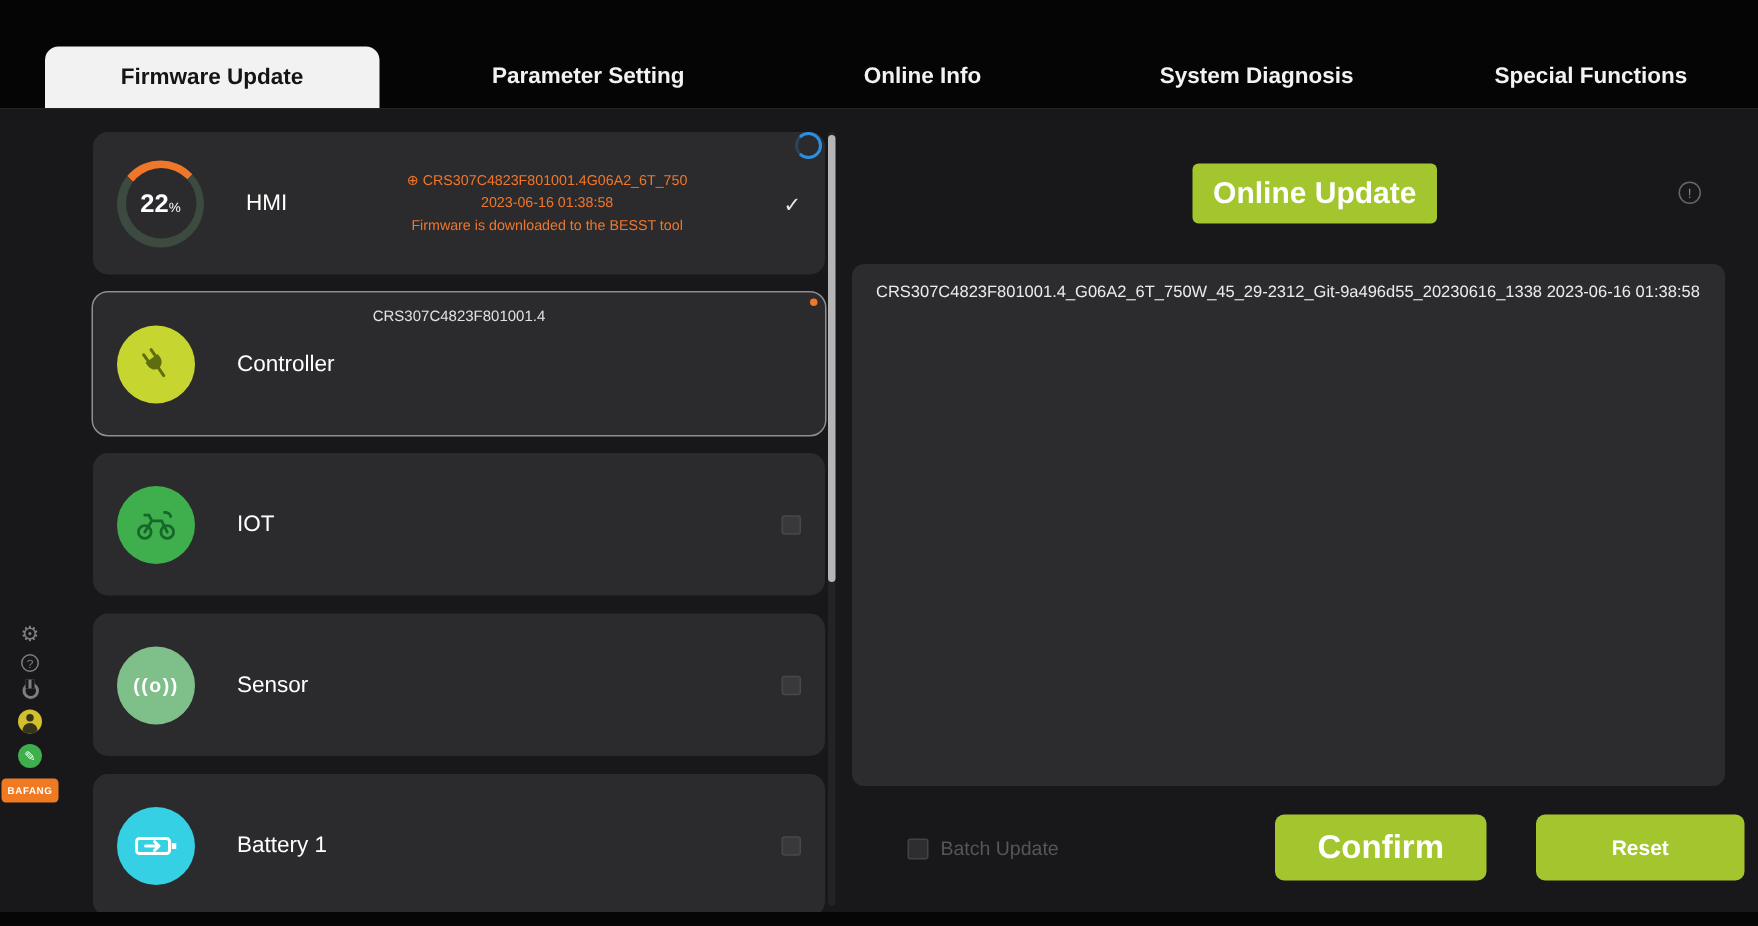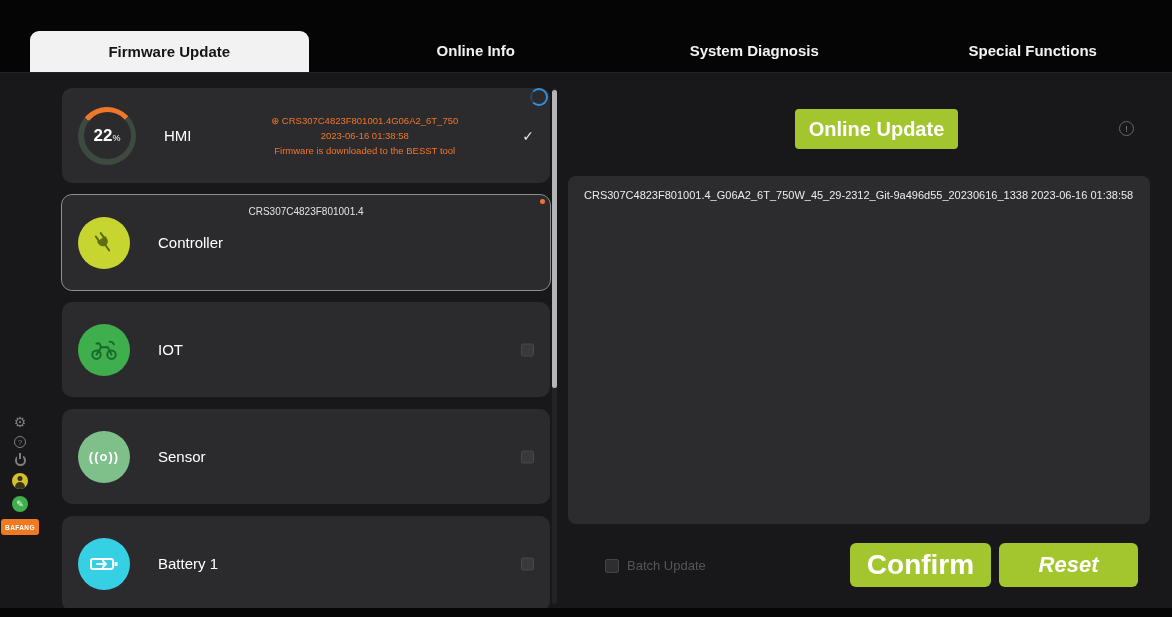--- a/index.html
+++ b/index.html
@@ -53,22 +53,22 @@
        border-radius:4px;font-weight:bold;cursor:default;}
   .btn-online{left:795px;top:109px;width:163px;height:40px;font-size:20px;}
   .btn-local{left:963px;top:109px;width:148px;height:40px;font-size:20px;}
   .info-ic{position:absolute;left:1119px;top:121px;width:13px;height:13px;border:1px solid #666;border-radius:50%;
            color:#888;font-size:9px;display:flex;align-items:center;justify-content:center;}
   .panel{position:absolute;left:568px;top:176px;width:582px;height:348px;background:#2c2c2e;border-radius:8px;
          box-sizing:border-box;padding:12px 16px;font-size:11px;line-height:15px;color:#ececec;}
   .panel .build{word-wrap:break-word;}
   .batch{position:absolute;left:605px;top:558px;display:flex;align-items:center;gap:8px;color:#55555a;font-size:13px;}
   .cbx2{width:12px;height:12px;background:#2e2e30;border:1px solid #434347;border-radius:2px;}
-  .btn-confirm{left:850px;top:543px;width:141px;height:44px;font-size:28px;border-radius:6px;}
-  .btn-reset{left:999px;top:543px;width:139px;height:44px;font-size:22px;border-radius:6px;font-style:italic;}
+  .btn-confirm{left:850px;top:543px;width:141px;height:44px;font-size:22px;border-radius:6px;}
+  .btn-reset{left:1024px;top:543px;width:139px;height:44px;font-size:14px;border-radius:6px;}
 
   
   .rail{position:absolute;left:0;top:415px;width:40px;display:flex;flex-direction:column;align-items:center;gap:7px;}
   .ric{color:#7e7e7e;font-size:14px;line-height:1;}
   .help{width:12px;height:12px;border:1px solid #7e7e7e;border-radius:50%;font-size:8px;display:flex;
         align-items:center;justify-content:center;color:#7e7e7e;box-sizing:border-box;}
   .power{width:11px;height:11px;border:2px solid #7e7e7e;border-radius:50%;position:relative;box-sizing:border-box;}
   .power::after{content:"";position:absolute;left:50%;top:-4px;transform:translateX(-50%);width:2px;height:6px;
         background:#7e7e7e;border-left:2px solid #18181a;border-right:2px solid #18181a;}
   .user-ic{width:16px;height:16px;border-radius:50%;background:#d4c02c;position:relative;overflow:hidden;}
@@ -83,20 +83,21 @@
   .bottom-strip{position:absolute;bottom:0;left:0;width:100%;height:9px;background:#060606;}
 </style>
 </head>
 <body>
 
 <div class="app">
 
   <div class="header"></div>
   <div class="tabbar">
     <div class="tab active">Firmware Update</div>
+    <div class="tab">Parameter Setting</div>
     <div class="tab">Online Info</div>
     <div class="tab">System Diagnosis</div>
     <div class="tab">Special Functions</div>
   </div>
 
   <div class="list">
 
     <div class="card">
       <div class="ring">
         <div class="ring-in">

